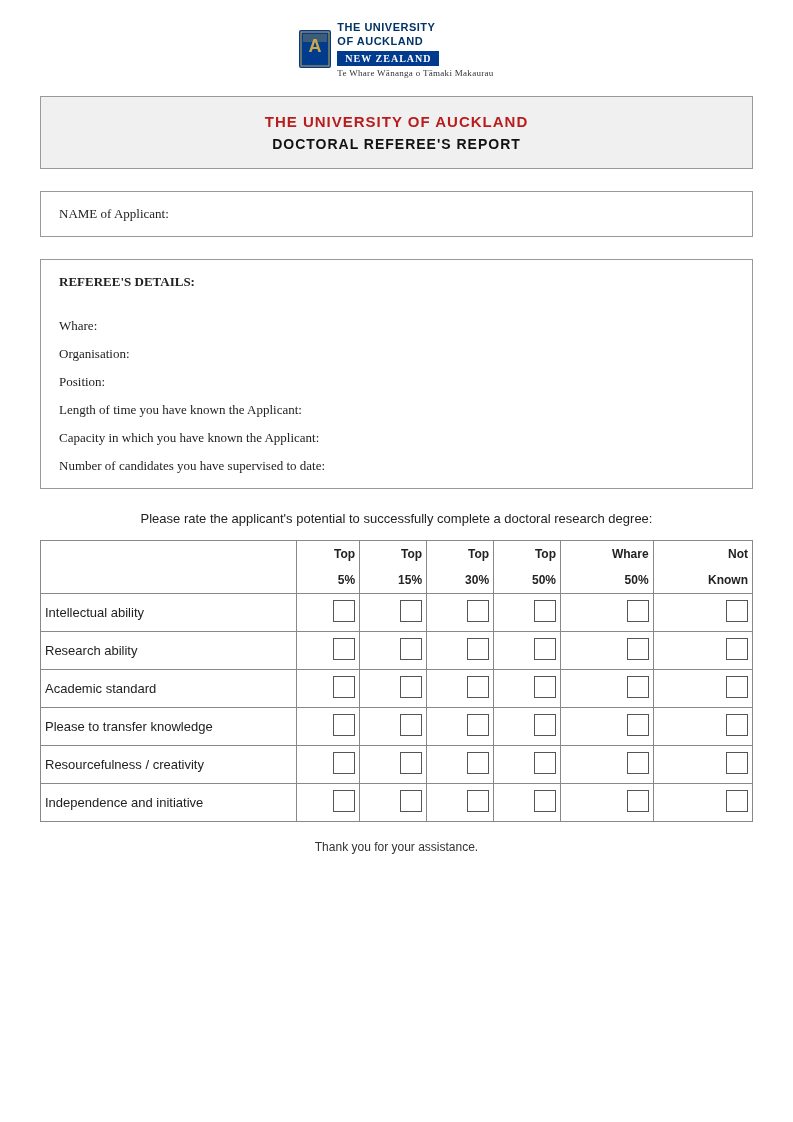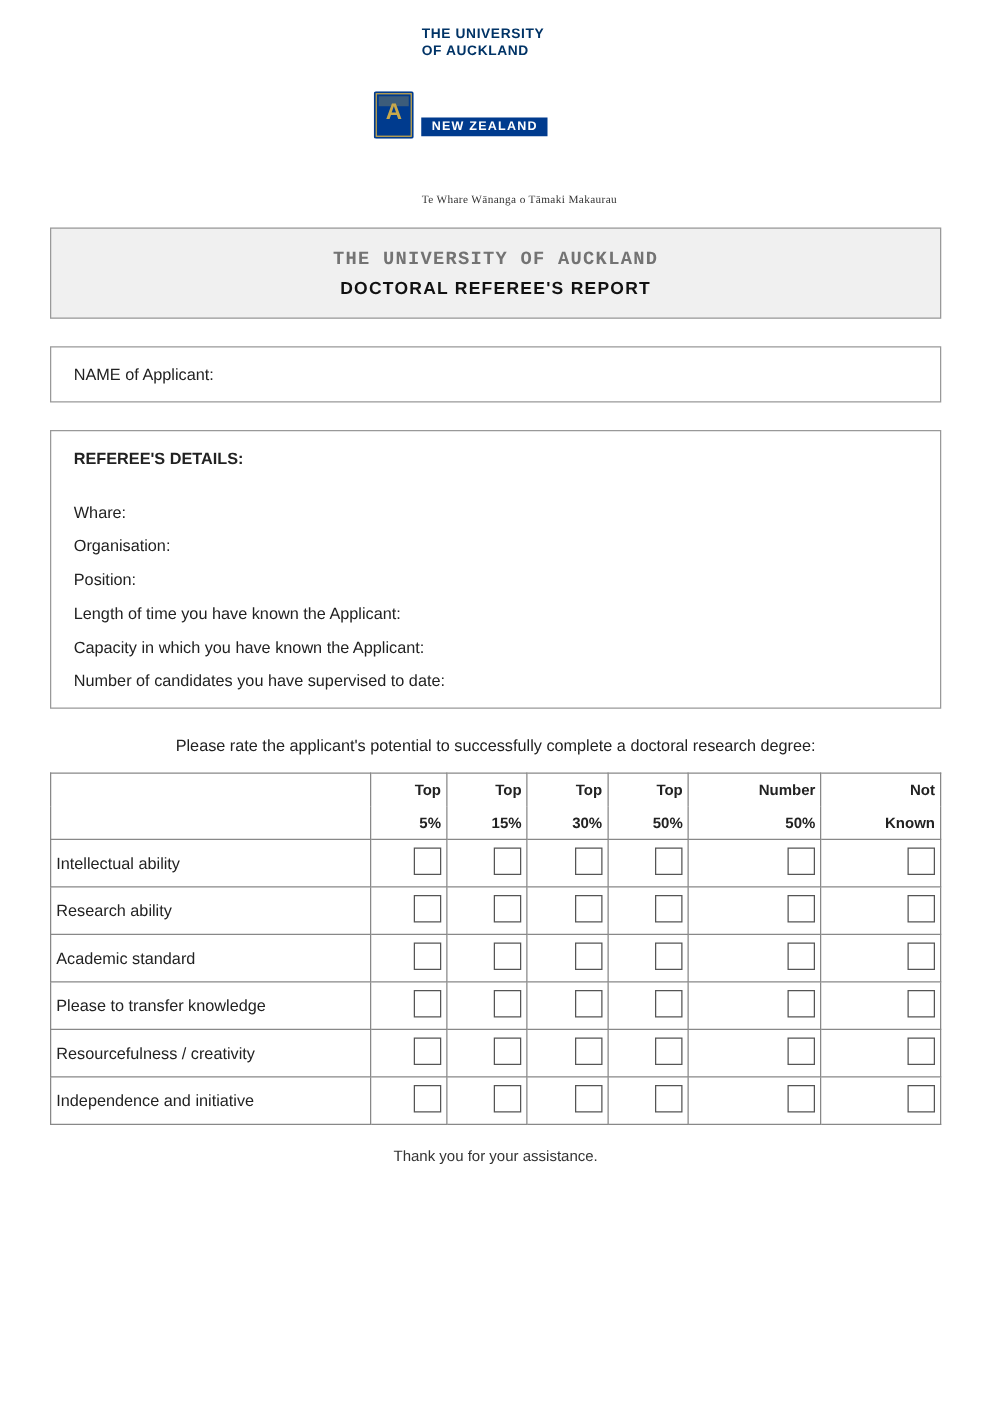--- a/index.html
+++ b/index.html
@@ -25,38 +25,38 @@
     .logo-section {
       display: flex;
       justify-content: center;
       align-items: center;
       margin-bottom: 18px;
     }
     .logo-box {
       display: flex;
       flex-direction: column;
       align-items: flex-start;
-      gap: 31px;
     }
     .logo-text-top {
       font-size: 11px;
       font-weight: bold;
       color: #003366;
       letter-spacing: 0.5px;
       line-height: 1.3;
     }
     .logo-blue-bar {
       background: #003b8e;
       color: #fff;
       font-size: 10px;
       font-weight: bold;
       padding: 2px 8px;
       letter-spacing: 1px;
-      margin: 14px 0;
+      margin: 2px 0;
       white-space: nowrap;
+      font-family: Liberation Serif, serif;
     }
     .logo-tagline {
       font-size: 9px;
       color: #333;
       letter-spacing: 0.3px;
       font-family: Liberation Serif, serif;
     }
     .logo-crest {
       width: 32px;
       height: 36px;
@@ -77,37 +77,37 @@
       background: #f0f0f0;
       padding: 16px 20px;
       margin-bottom: 22px;
       text-align: center;
     }
     .title-main {
       font-size: 15px;
       font-weight: bold;
       letter-spacing: 1px;
       text-transform: uppercase;
-      color: #737373;
+      color: #b91c1c;
       margin-bottom: 6px;
-      font-family: Liberation Mono, monospace;
     }
     .title-sub {
       font-size: 14px;
       font-weight: bold;
       letter-spacing: 1px;
       text-transform: uppercase;
       color: #111;
     }
 
     
     .section-box {
       border: 1.5px solid #999;
       padding: 14px 18px;
       margin-bottom: 22px;
+      font-family: Liberation Serif, serif;
     }
     .section-label {
       font-weight: bold;
       font-size: 13px;
       margin-bottom: 28px;
     }
     .field-row {
       margin-bottom: 12px;
       font-size: 13px;
     }
@@ -233,21 +233,21 @@
   <div class="rating-instruction">Please rate the applicant's potential to successfully complete a doctoral research degree:</div>
 
   <table class="rating-table">
     <thead>
       <tr>
         <th style="width:36%; border-right:1px solid #888;"></th>
         <th>Top</th>
         <th>Top</th>
         <th>Top</th>
         <th>Top</th>
-        <th>Number</th>
+        <th>Whare</th>
         <th>Not</th>
       </tr>
       <tr>
         <th style="border-right:1px solid #888;"></th>
         <th>5%</th>
         <th>15%</th>
         <th>30%</th>
         <th>50%</th>
         <th>50%</th>
         <th>Known</th>

